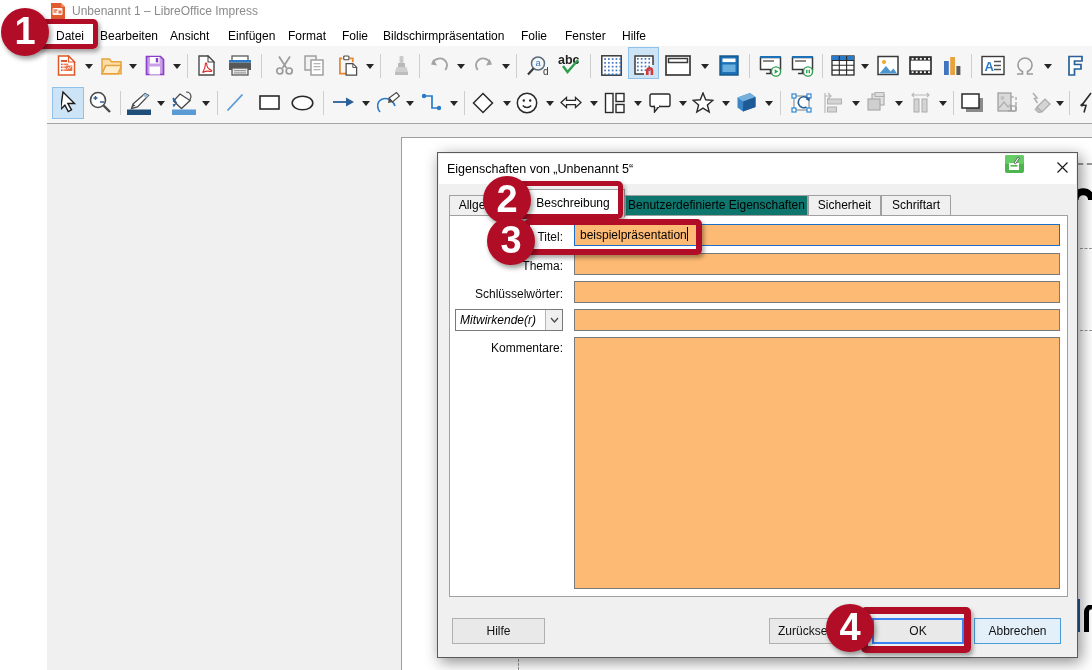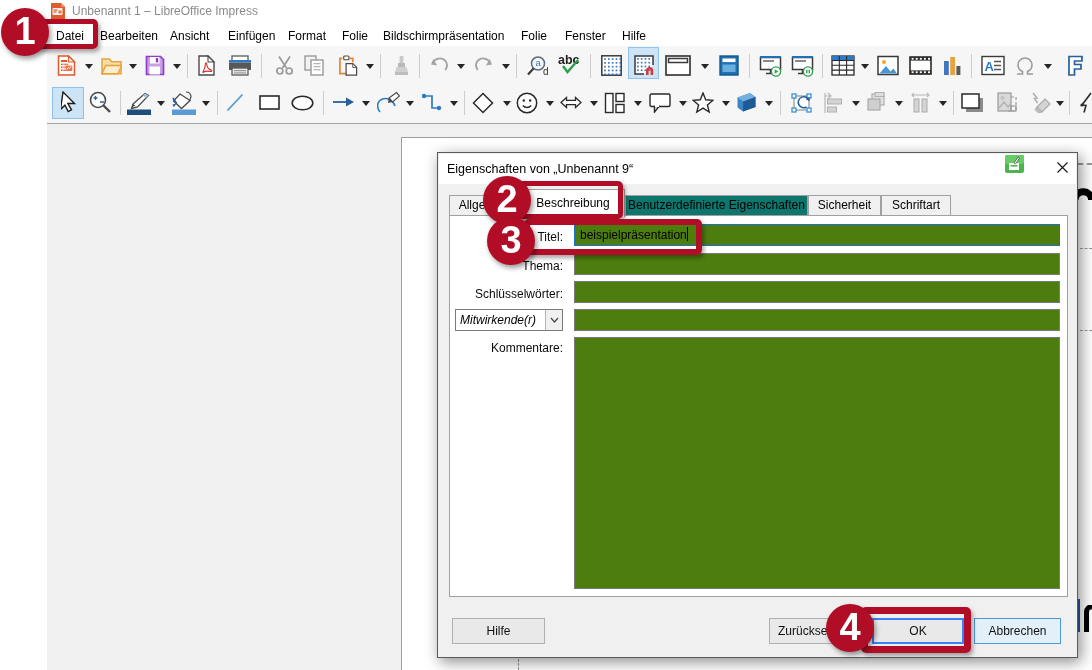--- a/index.html
+++ b/index.html
@@ -3,21 +3,21 @@
 *{margin:0;padding:0;box-sizing:border-box;}
 html,body{width:1092px;height:670px;overflow:hidden;background:#fff;
  font-family:"Liberation Sans",sans-serif;}
 .abs{position:absolute;}
 .sep1{position:absolute;width:1px;height:24px;top:54px;background:#cdcdcd;}
 .sep2{position:absolute;width:1px;height:24px;top:91px;background:#cdcdcd;}
 .car{position:absolute;width:0;height:0;border-left:4.5px solid transparent;
  border-right:4.5px solid transparent;border-top:5.5px solid #262626;}
 .mi{position:absolute;top:27px;height:18px;line-height:18px;font-size:12px;color:#000;}
 .lbl{position:absolute;font-size:12px;color:#0a0a0a;text-align:right;}
-.inp{position:absolute;background:#4d7c0f;border:1px solid #7a7a7a;}
+.inp{position:absolute;background:#fdba74;border:1px solid #7a7a7a;}
 .btn{position:absolute;background:#e9e9e9;border:1px solid #b0b0b0;font-size:12px;
  color:#111;text-align:center;}
 .redbox{position:absolute;border:6px solid #b10d26;border-radius:5px;
  box-shadow:2px 3px 4px rgba(0,0,0,0.35);}
 .badge{position:absolute;width:48px;height:48px;border-radius:50%;background:#b10d26;
  color:#fff;font-weight:bold;font-size:38px;text-align:center;line-height:47px;
  box-shadow:2px 3px 5px rgba(0,0,0,0.4);}
 </style></head><body>
 <div class="abs" style="left:47px;top:0;width:1045px;height:670px;background:#f0f0f0;"></div>
 <div class="abs" style="left:47px;top:0;width:1045px;height:46px;background:#ffffff;"></div>
@@ -411,21 +411,21 @@
 <div class="abs" style="left:1080px;top:248px;width:12px;height:1px;border-top:1px dashed #9a9a9a;"></div>
 <div class="abs" style="left:1080px;top:330px;width:12px;height:1px;border-top:1px dashed #9a9a9a;"></div>
 <div class="abs" style="left:1078px;top:599px;width:2px;height:33px;background:#2a5a9f;"></div>
 <svg class="abs" style="left:1084px;top:605px" width="8" height="27" viewBox="0 0 8 27">
     <path d="M2.5 27 V7 Q3 1.5 8 2" fill="none" stroke="#000" stroke-width="5"></path>
   </svg>
 <div class="abs" style="left:518px;top:659px;width:1px;height:11px;border-left:1px dashed #9a9a9a;"></div>
 <div class="abs" style="left:437px;top:152px;width:641px;height:506px;background:#f0f0f0;
 border:1.5px solid #5a5a5a;box-shadow:3px 4px 14px rgba(0,0,0,0.45);"></div>
 <div class="abs" style="left:439px;top:154px;width:637px;height:30px;background:#fff;"></div>
-<div class="abs" style="left:447px;top:162px;font-size:12.5px;color:#000;">Eigenschaften von „Unbenannt 9“</div>
+<div class="abs" style="left:447px;top:162px;font-size:12.5px;color:#000;">Eigenschaften von „Unbenannt 5“</div>
 <svg class="abs" style="left:1005px;top:155px" width="19" height="19" viewBox="0 0 19 19">
     <rect x="0" y="0" width="19" height="18" rx="2" fill="#4db54d"></rect>
 <rect x="0" y="0" width="19" height="9" rx="2" fill="#66cc66"></rect>
 <rect x="4" y="8" width="10" height="7" fill="#fff"></rect>
     <rect x="5.5" y="10" width="7" height="1.6" fill="#4db54d"></rect>
 <path d="M9 8 l4-6 1.5 1 -4 6 z" fill="#fff" stroke="#3a3a3a" stroke-width="0.7"></path>
   </svg>
 <svg class="abs" style="left:1056px;top:161px" width="13" height="13" viewBox="0 0 13 13">
 <path d="M1.5 1.5 L11.5 11.5 M11.5 1.5 L1.5 11.5" stroke="#1a1a1a" stroke-width="1.2"></path>
   </svg>

